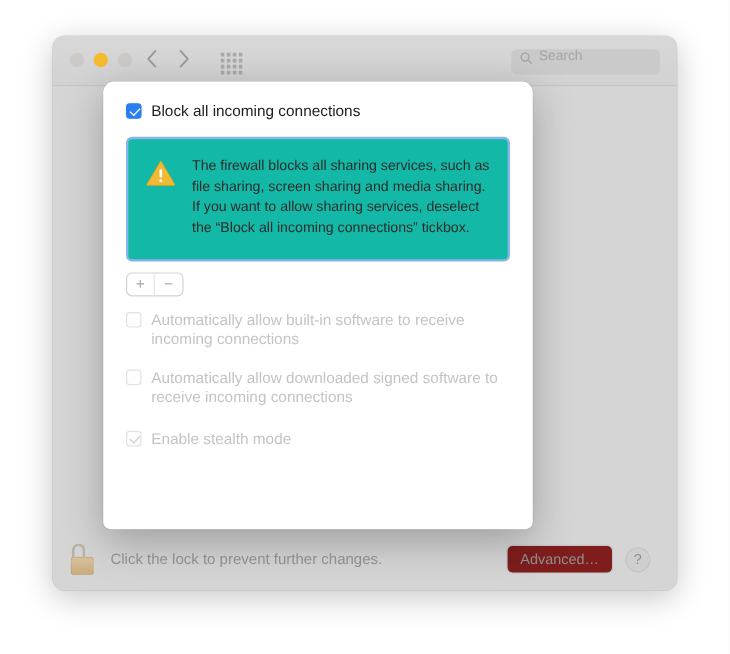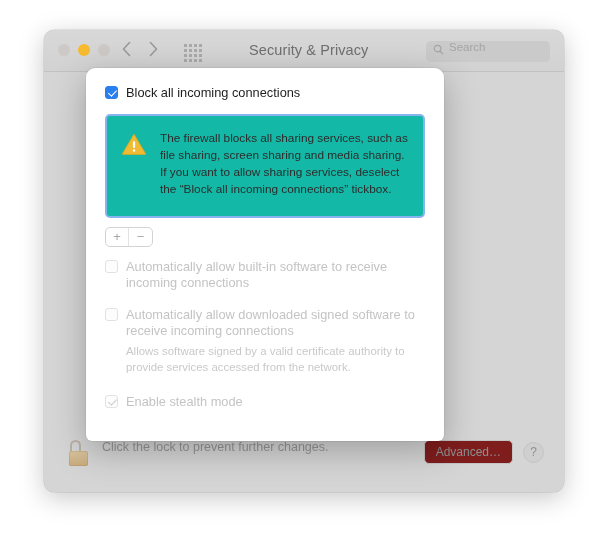--- a/index.html
+++ b/index.html
@@ -77,24 +77,24 @@
   
   #prefs-body {
     position: relative;
     height: 420px;
     background: #d5d5d5;
   }
 
   
   #lock-bar {
     position: absolute;
-    left: 0; right: 0; bottom: 0;
+    left: 0; right: 12px; bottom: 0;
     height: 52px;
-    display: flex; align-items: flex-start;
-    padding: 0 20px;
+    display: flex; align-items: center;
+    padding: 0 10px;
   }
   #lock-icon { width: 22px; height: 26px; position: relative; flex: none; margin-left: 4px; }
   #lock-icon .shackle {
     position: absolute; left: 2px; top: 0;
     width: 11px; height: 12px;
     border: 2.2px solid #b9b2a6;
     border-bottom: none;
     border-radius: 6px 6px 0 0;
   }
   #lock-icon .body {
@@ -251,21 +251,20 @@
         <i></i>
           <i></i>
           <i></i>
           <i></i>
         <i></i>
           <i></i>
           <i></i>
           <i></i>
       </div>
 
-      <div id="prefs-title">Security &amp; Privacy</div>
 
       <div id="search-field">
         <span>
           <svg width="11" height="11" viewBox="0 0 12 12">
             <circle cx="5" cy="5" r="3.6" fill="none" stroke="#a5a5a5" stroke-width="1.3"></circle>
             <line x1="7.7" y1="7.7" x2="10.6" y2="10.6" stroke="#a5a5a5" stroke-width="1.3" stroke-linecap="round"></line>
           </svg>
         </span>
         <span class="ph">Search</span>
       </div>
@@ -320,21 +319,20 @@
       <div class="check-row gap-a">
         <span class="cb disabled"></span>
         <span class="row-label dim">Automatically allow built-in software to receive incoming connections</span>
       </div>
 
       
       <div class="check-row gap-b">
         <span class="cb disabled"></span>
         <span class="row-label dim">Automatically allow downloaded signed software to receive incoming connections</span>
       </div>
-      <div class="sub-text dim">Allows software signed by a valid certificate authority to provide services accessed from the network.</div>
 
       
       <div class="check-row gap-c">
         <span class="cb disabled checked"></span>
         <span class="row-label dim">Enable stealth mode</span>
       </div>
       
 
     </div>
 

